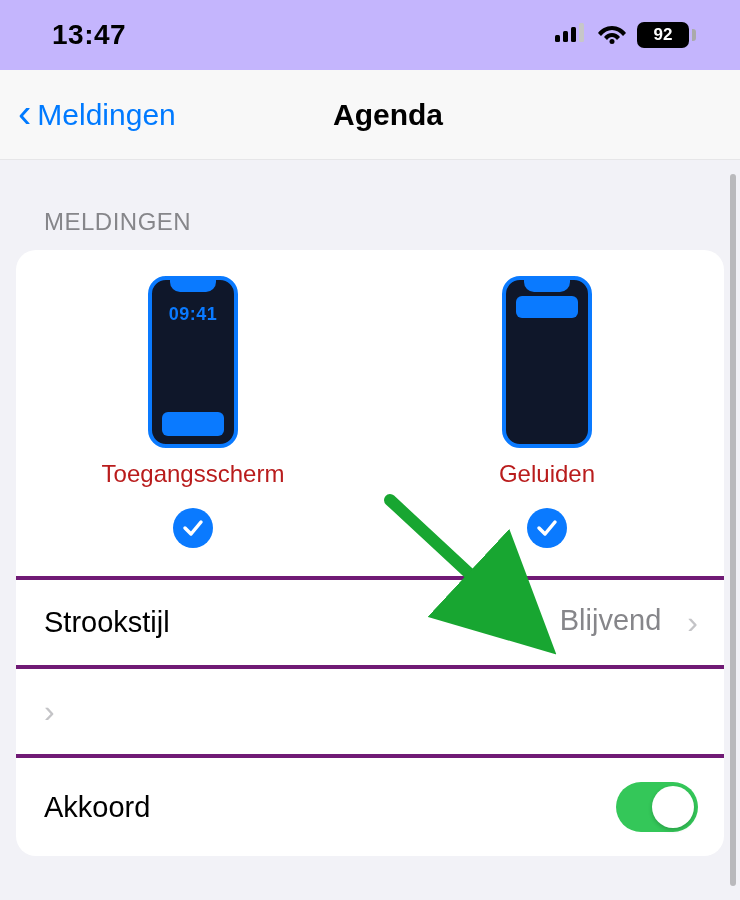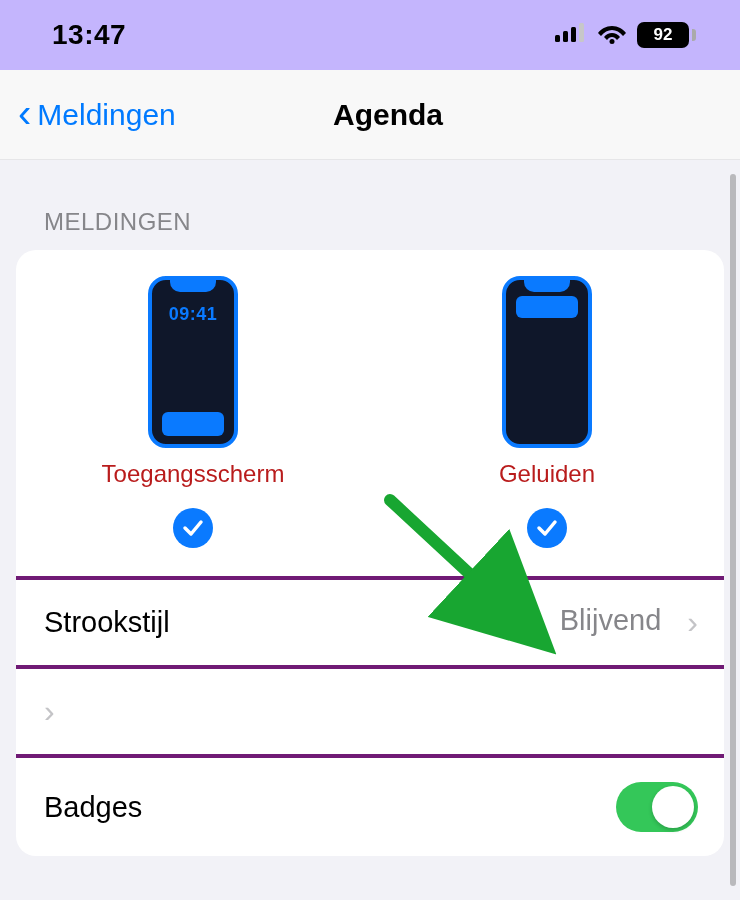--- a/index.html
+++ b/index.html
@@ -248,21 +248,21 @@
           <div class="row-value">Blijvend</div>
           <div class="row-chevron">›</div>
         </div>
       </div>
       <div class="row">
         <div class="row-right">
           <div class="row-chevron">›</div>
         </div>
       </div>
       <div class="row">
-        <div class="row-label">Badges</div>
+        <div class="row-label">Akkoord</div>
         <div class="switch">
           <div class="knob"></div>
         </div>
       </div>
     </div>
   </div>
 </div>
 
 <div class="scroll-edge"></div>
 

